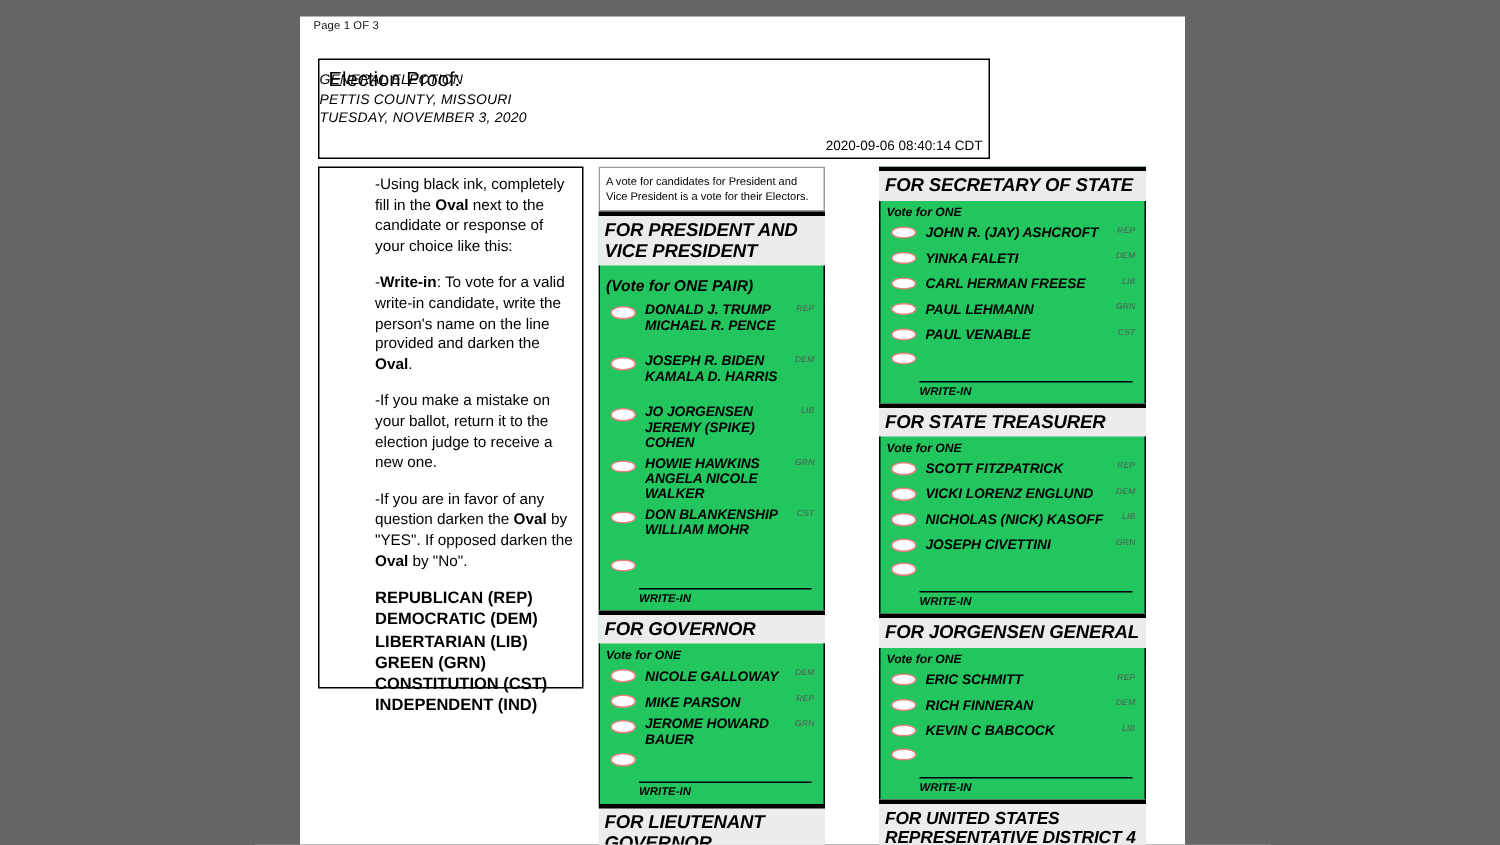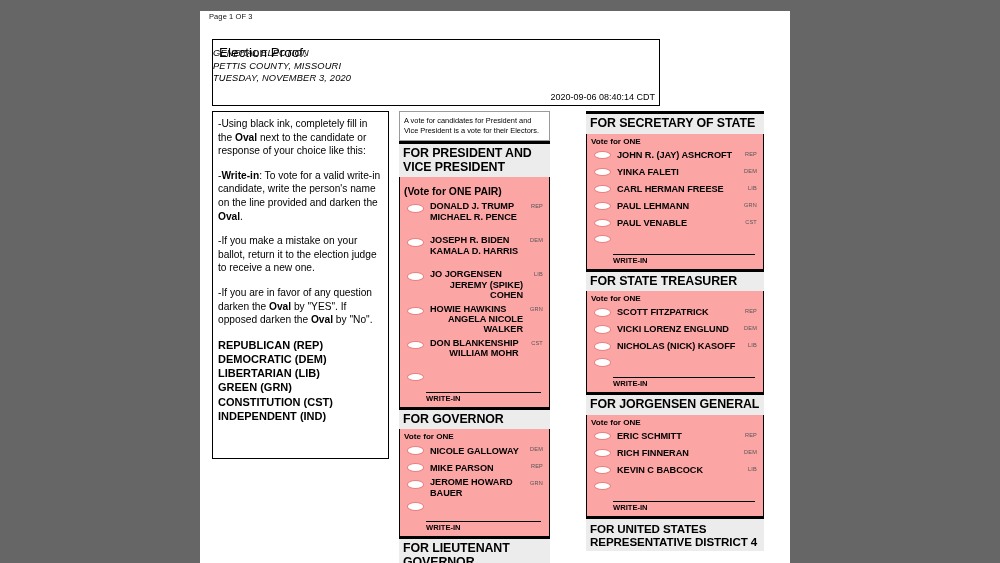--- a/index.html
+++ b/index.html
@@ -40,42 +40,42 @@
     font-size: 9.3px; line-height: 12.6px;
     color: #000; letter-spacing: .15px; font-style: italic;
   }
   .masthead .stamp {
     position: absolute; right: 4px; bottom: 3px;
     font-size: 9px; color: #000;
   }
 
   
   .col { position: absolute; top: 100px; background: #fff; }
-  .col.left   { left: 12px;  width: 177px; height: 348px; border: 1.4px solid #000; }
+  .col.left   { left: 12px;  width: 177px; height: 348px; border: 1.4px solid #000; padding-left: 32px; }
   .col.mid    { left: 199px; width: 151px; height: 463px; }
   .col.right  { left: 386px; width: 178px; height: 463px; }
 
   
   .instr {
     padding: 5px 6px 0 5px;
     font-size: 10.2px; line-height: 13.6px; color: #000;
   }
   .instr p { margin: 0 0 11px 0; }
   .instr p:last-child { margin-bottom: 0; }
   .instr b { font-weight: bold; }
   .parties { font-weight: bold; font-size: 11px; line-height: 14.2px; }
 
   
   .note {
     border: 1px solid #9a9a9a;
     padding: 4px 4px 5px 4px;
     font-size: 7.4px; line-height: 9.6px; color: #000;
     background: #fff;
   }
-  .contest { background: #fca5a5; }
+  .contest { background: #22c55e; font-style: italic; }
   .contest + .contest { margin-top: 0; }
 
   .c-head {
     border-top: 3.4px solid #000;
     background: #ececec;
     padding: 3px 4px 3px 4px;
     font-size: 12.4px; font-weight: bold; line-height: 13.6px;
     color: #000; letter-spacing: -.1px;
   }
   .c-head.small { font-size: 11.6px; line-height: 13px; }
@@ -106,21 +106,21 @@
     border: 1.25px solid #e8807f;
     border-radius: 50%;
     background: #fff;
   }
   .cand.pair .oval { top: 5px; }
 
   .nm {
     font-size: 9.2px; font-weight: bold; line-height: 10.4px;
     color: #000; letter-spacing: -.05px;
   }
-  .nm .l2 { display: block; text-align: right; }
+  .nm .l2 { display: block; }
 
   .pty {
     position: absolute; right: 2px; top: 4px;
     font-size: 5.6px; color: #555; letter-spacing: .2px;
   }
 
   
   .wi { position: relative; padding: 0 4px 0 4px; }
   .wi .oval { left: 3px; top: 3px; }
   .wi .spacer { height: 22px; }
@@ -308,20 +308,25 @@
           <div class="cand">
             <span class="oval"></span>
             <span class="nm">VICKI LORENZ ENGLUND</span>
             <span class="pty">DEM</span>
           </div>
           <div class="cand">
             <span class="oval"></span>
             <span class="nm">NICHOLAS (NICK) KASOFF</span>
             <span class="pty">LIB</span>
           </div>
+          <div class="cand">
+            <span class="oval"></span>
+            <span class="nm">JOSEPH CIVETTINI</span>
+            <span class="pty">GRN</span>
+          </div>
           <div class="wi">
             <span class="oval"></span>
             <div class="spacer"></div>
             <div class="rule"></div>
             <div class="lbl">WRITE-IN</div>
           </div>
         </div>
       </div>
 
       <div class="contest">

